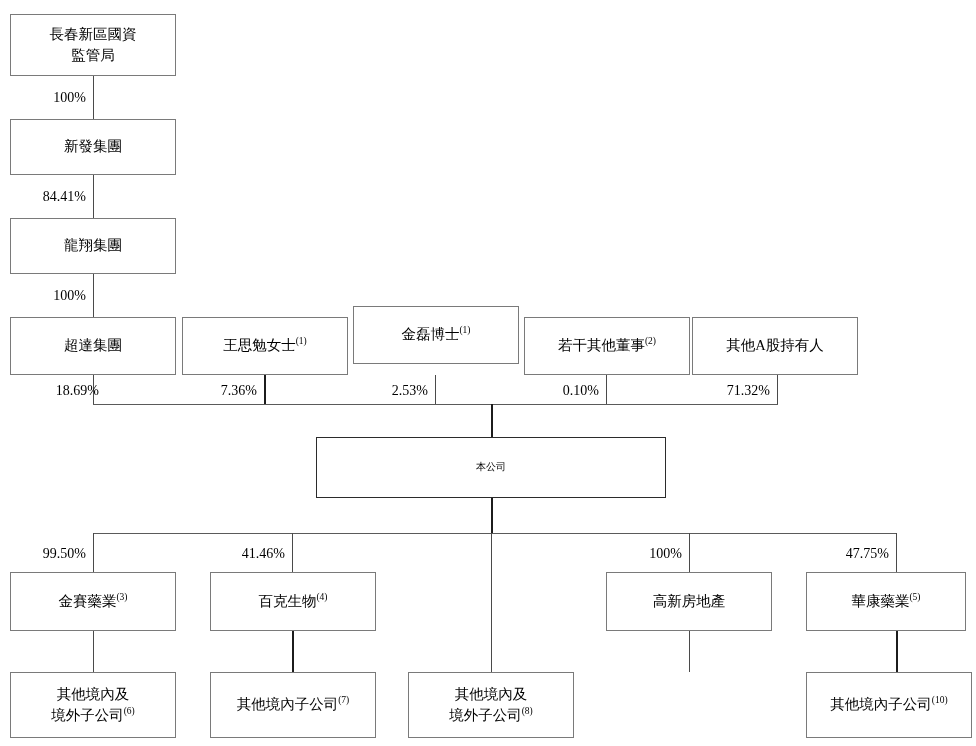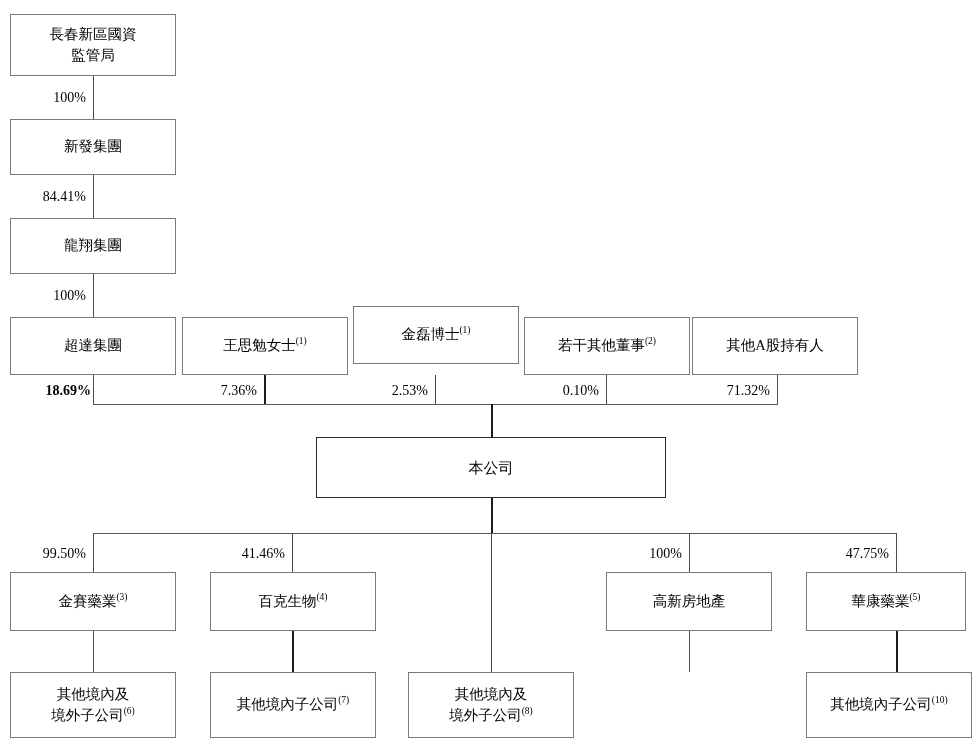--- a/index.html
+++ b/index.html
@@ -36,21 +36,21 @@
   .node .label {
     display: block;
     white-space: pre-line;
     font-family: "Liberation Serif", "DejaVu Serif", serif;
   }
   .node.company {
     border-color: #2b2b2b;
   }
   .node.company .label {
     font-family: "Liberation Sans", "DejaVu Sans", sans-serif;
-    font-size: 15px;
+    font-size: 10px;
   }
   .node .sup {
     font-size: 9.5px;
     vertical-align: super;
     line-height: 0;
   }
   
   .vline {
     position: absolute;
     width: 1px;
@@ -115,21 +115,21 @@
 
   <div class="vline" style="left:93px; top:631px; height:41px;"></div>
   <div class="vline dark" style="left:292px; top:631px; height:41px;"></div>
   <div class="vline" style="left:689px; top:631px; height:41px;"></div>
   <div class="vline dark" style="left:896px; top:631px; height:41px;"></div>
 
   <div class="pct" style="left:23px; top:90px; width:63px;">100%</div>
   <div class="pct" style="left:13px; top:189px; width:73px;">84.41%</div>
   <div class="pct" style="left:23px; top:288px; width:63px;">100%</div>
 
-  <div class="pct" style="left:18px; top:383px; width:73px;font-weight:bold;">18.69%</div>
+  <div class="pct" style="left:26px; top:383px; width:73px;">18.69%</div>
   <div class="pct" style="left:192px; top:383px; width:65px;">7.36%</div>
   <div class="pct" style="left:363px; top:383px; width:65px;">2.53%</div>
   <div class="pct" style="left:534px; top:383px; width:65px;">0.10%</div>
   <div class="pct" style="left:701px; top:383px; width:69px;">71.32%</div>
 
   <div class="pct" style="left:13px; top:546px; width:73px;">99.50%</div>
   <div class="pct" style="left:212px; top:546px; width:73px;">41.46%</div>
   <div class="pct" style="left:619px; top:546px; width:63px;">100%</div>
   <div class="pct" style="left:816px; top:546px; width:73px;">47.75%</div>
 

